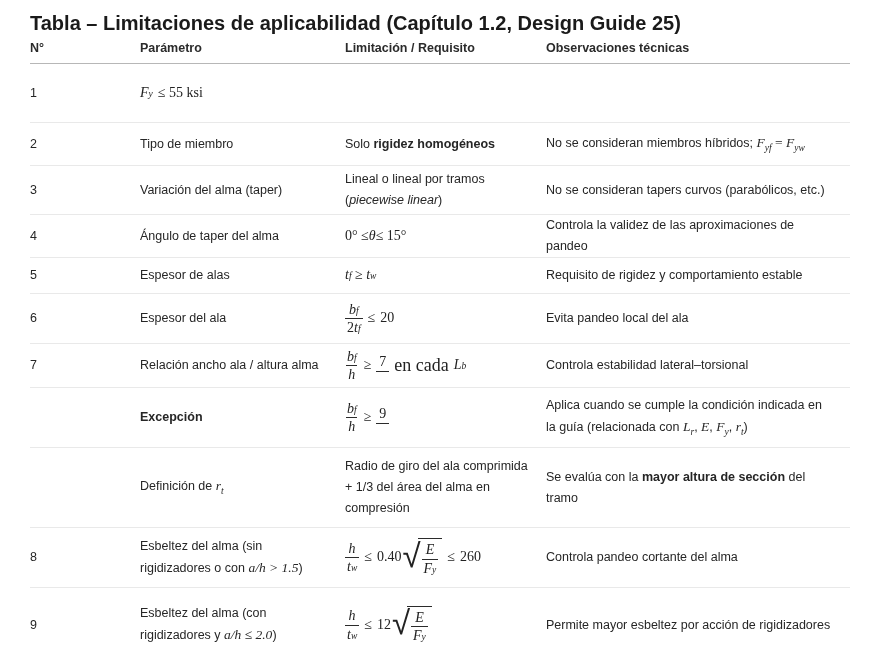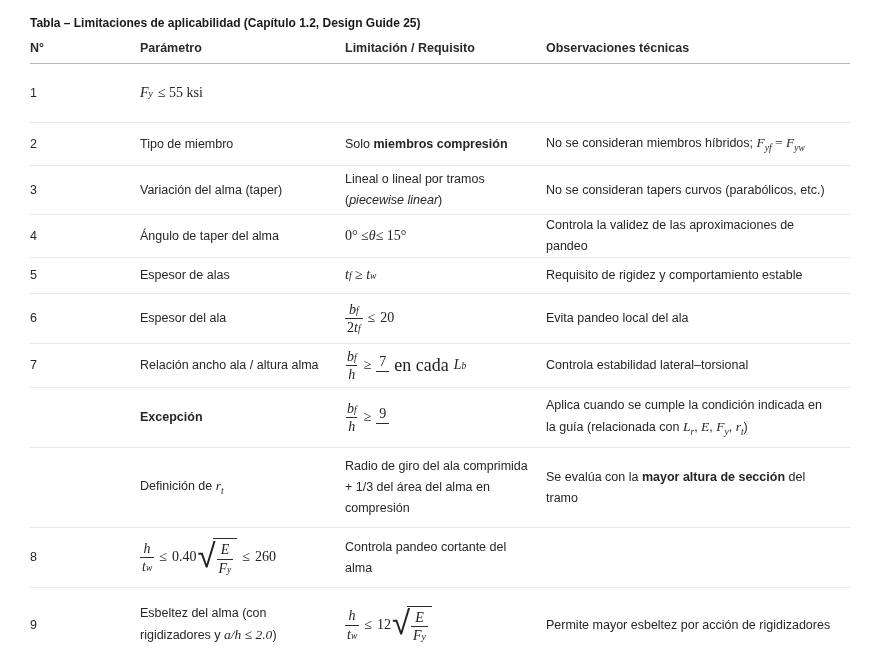--- a/index.html
+++ b/index.html
@@ -2,21 +2,21 @@
 <html><head>
 <meta charset="utf-8">
 <style>
   html,body{margin:0;padding:0;}
   body{
     width:880px;height:653px;background:#ffffff;overflow:hidden;
     font-family:"Liberation Sans","DejaVu Sans",sans-serif;
     color:#262626;-webkit-font-smoothing:antialiased;
   }
   .page{padding:14px 30px 0 30px;width:820px;}
-  .title{font-size:12px;font-weight:700;color:#1a1a1a;line-height:18px;margin:0 0 3px 0;}
+  .title{font-size:20px;font-weight:700;color:#1a1a1a;line-height:18px;margin:0 0 3px 0;}
   .t-head{
     display:grid;grid-template-columns:110px 205px 201px 1fr;
     font-size:12.5px;font-weight:700;color:#2b2b2b;
     padding:6px 0 8px 0;border-bottom:1px solid #b7b7b7;
   }
   .t-row{
     display:grid;grid-template-columns:110px 205px 201px 1fr;
     align-items:center;border-bottom:1px solid #e9e9e9;
     font-size:12.5px;line-height:1.68;
   }
@@ -64,21 +64,21 @@
           <span class="mv">F</span>
           <sub class="ms">y</sub>
         </span>
       <span>≤ 55 ksi</span>
     </div>
   </div>
 
   <div class="t-row" style="min-height:42px">
     <div class="cell">2</div>
     <div class="cell">Tipo de miembro</div>
-    <div class="cell"><span>Solo </span><span class="bold">miembros compresión</span></div>
+    <div class="cell"><span>Solo </span><span class="bold">rigidez homogéneos</span></div>
     <div class="cell">
       <span>No se consideran miembros híbridos; </span><span class="math-inline"><span>F</span><sub class="ms">yf</sub></span><span class="math-inline" style="font-style:normal"> = </span><span class="math-inline"><span>F</span><sub class="ms">yw</sub></span>
     </div>
   </div>
 
   <div class="t-row" style="min-height:48px">
     <div class="cell">3</div>
     <div class="cell">Variación del alma (taper)</div>
     <div class="cell"><span>Lineal o lineal por tramos (</span><span class="it">piecewise linear</span><span>)</span></div>
     <div class="cell">No se consideran tapers curvos (parabólicos, etc.)</div>
@@ -190,20 +190,23 @@
       <span>Definición de </span><span class="math-inline"><span>r</span><sub class="ms">t</sub></span>
     </div>
     <div class="cell">Radio de giro del ala comprimida + 1/3 del área del alma en compresión</div>
     <div class="cell">
       <span>Se evalúa con la </span><span class="bold">mayor altura de sección</span><span> del tramo</span>
     </div>
   </div>
 
   <div class="t-row" style="min-height:59px">
     <div class="cell">8</div>
+    <div class="cell">
+      <span>Esbeltez del alma (sin rigidizadores o con </span><span class="math-inline">a/h &gt; 1.5</span><span>)</span>
+    </div>
     <div class="cell formula">
       <span class="frac">
         <span class="fn">
             <span class="mv">h</span>
           </span>
         <span class="fd">
             <span class="mv">t</span>
             <sub class="ms">w</sub>
           </span>
       </span>

